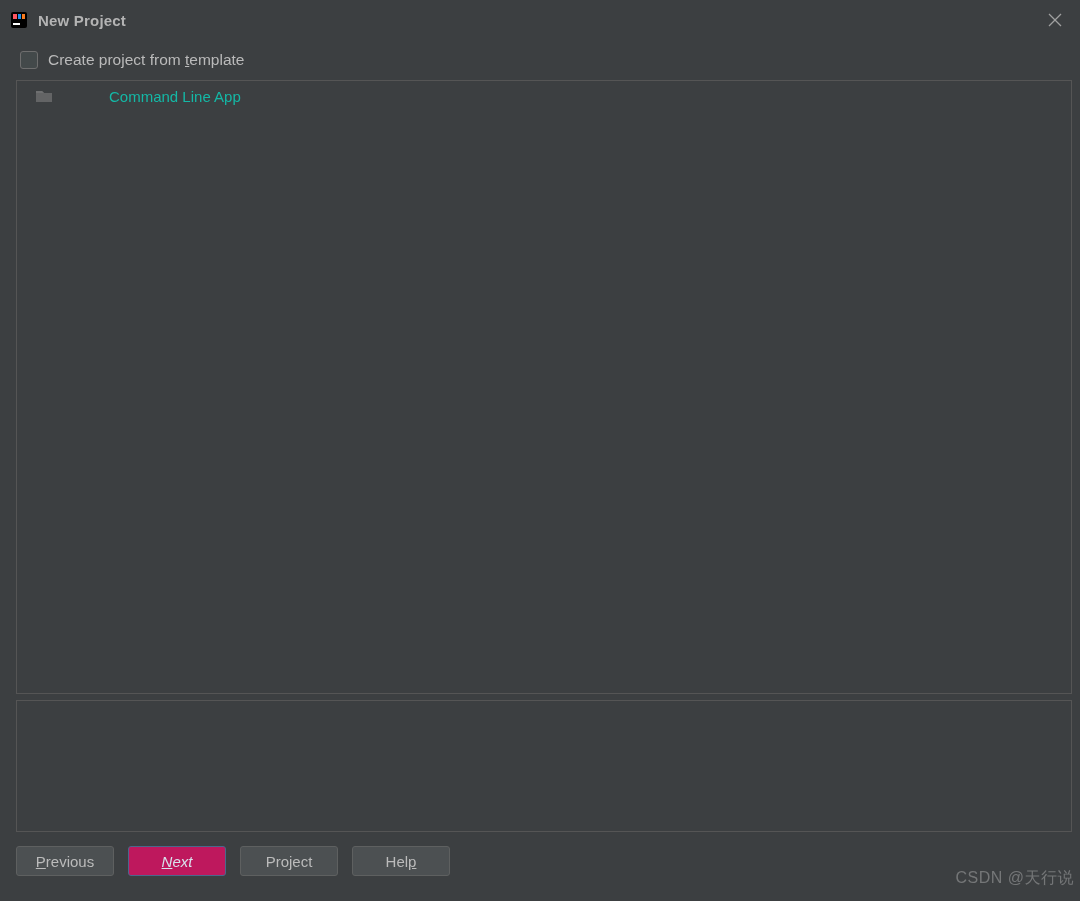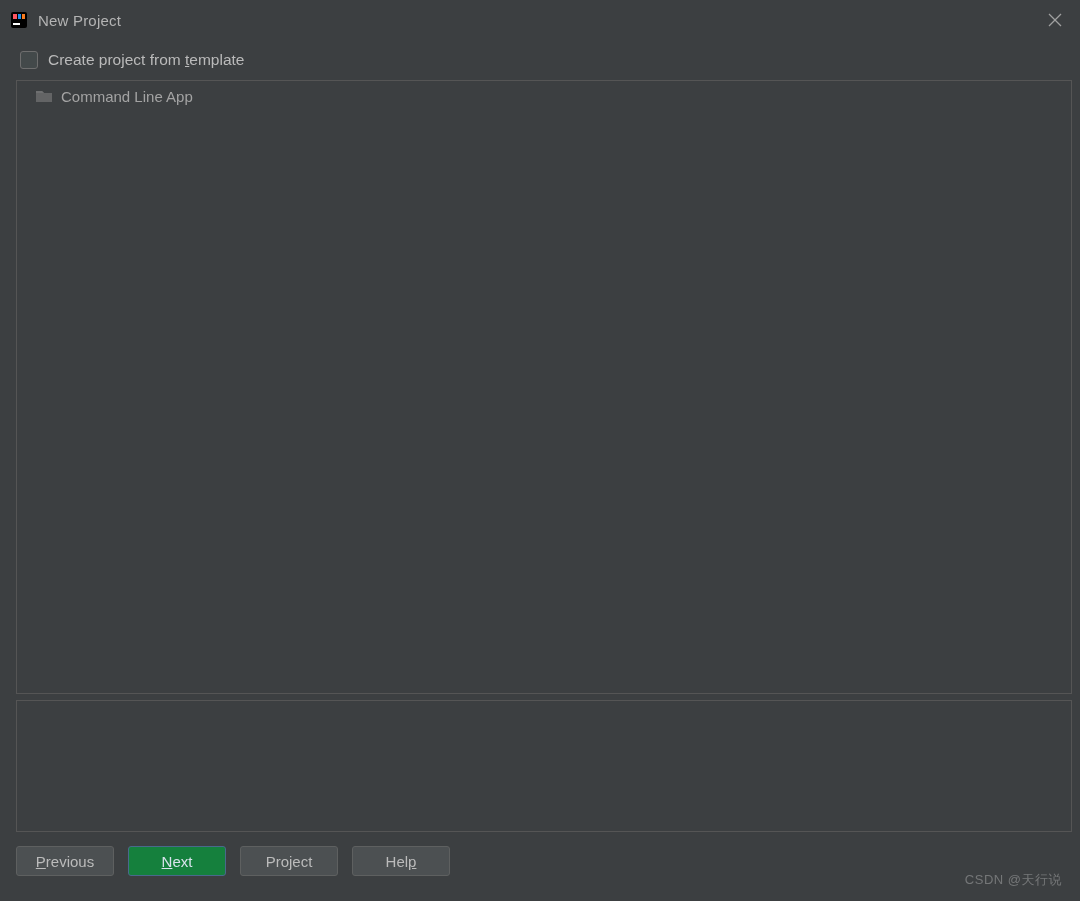--- a/index.html
+++ b/index.html
@@ -31,20 +31,21 @@
   .titlebar .icon {
     width: 18px;
     height: 18px;
     margin-right: 10px;
     flex-shrink: 0;
   }
   .titlebar .title {
     flex: 1 1 auto;
     color: #b4b4b4;
     letter-spacing: 0.2px;
+    font-weight: bold;
   }
   .titlebar .close {
     width: 30px;
     height: 30px;
     display: flex;
     align-items: center;
     justify-content: center;
     cursor: pointer;
   }
   .titlebar .close svg {
@@ -90,21 +91,22 @@
     overflow: hidden;
   }
   .list-item {
     display: flex;
     align-items: center;
     height: 30px;
     padding-left: 18px;
     box-sizing: border-box;
   }
   .list-item.disabled {
-    color: #a3a3a3;
+    color: #14b8a6;
+    gap: 48px;
   }
   .folder-icon {
     width: 18px;
     height: 14px;
     margin-right: 8px;
     opacity: 0.5;
     flex-shrink: 0;
   }
 
   .desc-panel {
@@ -130,30 +132,31 @@
     border-radius: 3px;
     font-size: 15px;
     display: flex;
     align-items: center;
     justify-content: center;
     cursor: pointer;
     box-sizing: border-box;
     padding: 0 14px;
   }
   .btn.primary {
-    background: #15803d;
+    background: #be185d;
     border-color: #4a688c;
     color: #d8e2ec;
+    font-style: italic;
   }
   .watermark {
     position: absolute;
     bottom: 12px;
-    right: 18px;
+    right: 6px;
     color: rgba(220,220,220,0.35);
-    font-size: 13px;
+    font-size: 16px;
     pointer-events: none;
     letter-spacing: 0.5px;
   }
 </style>
 </head>
 <body>
 
 <div class="window">
 
   <div class="titlebar">

